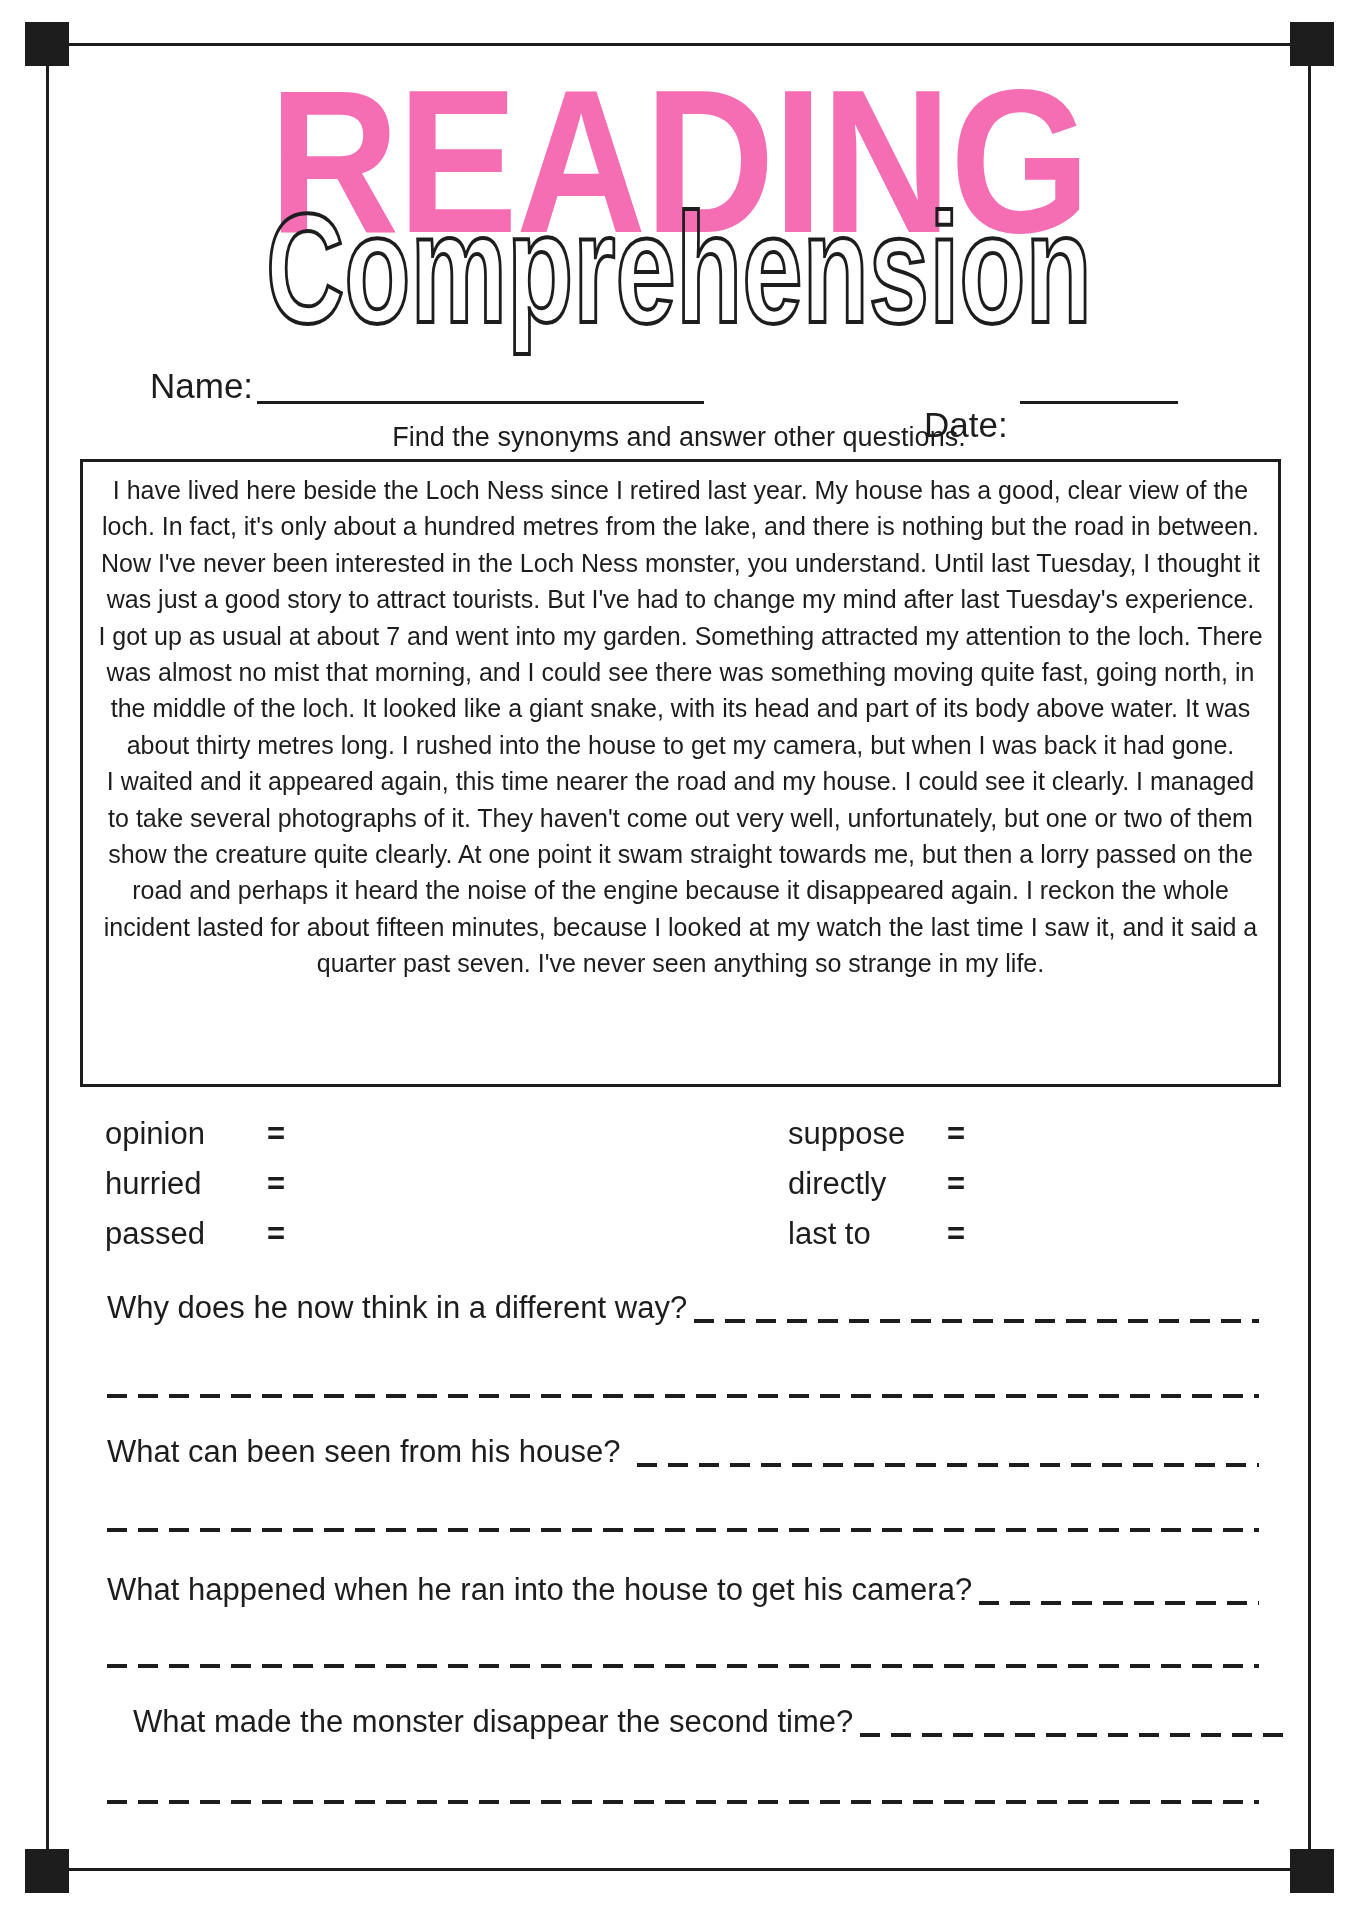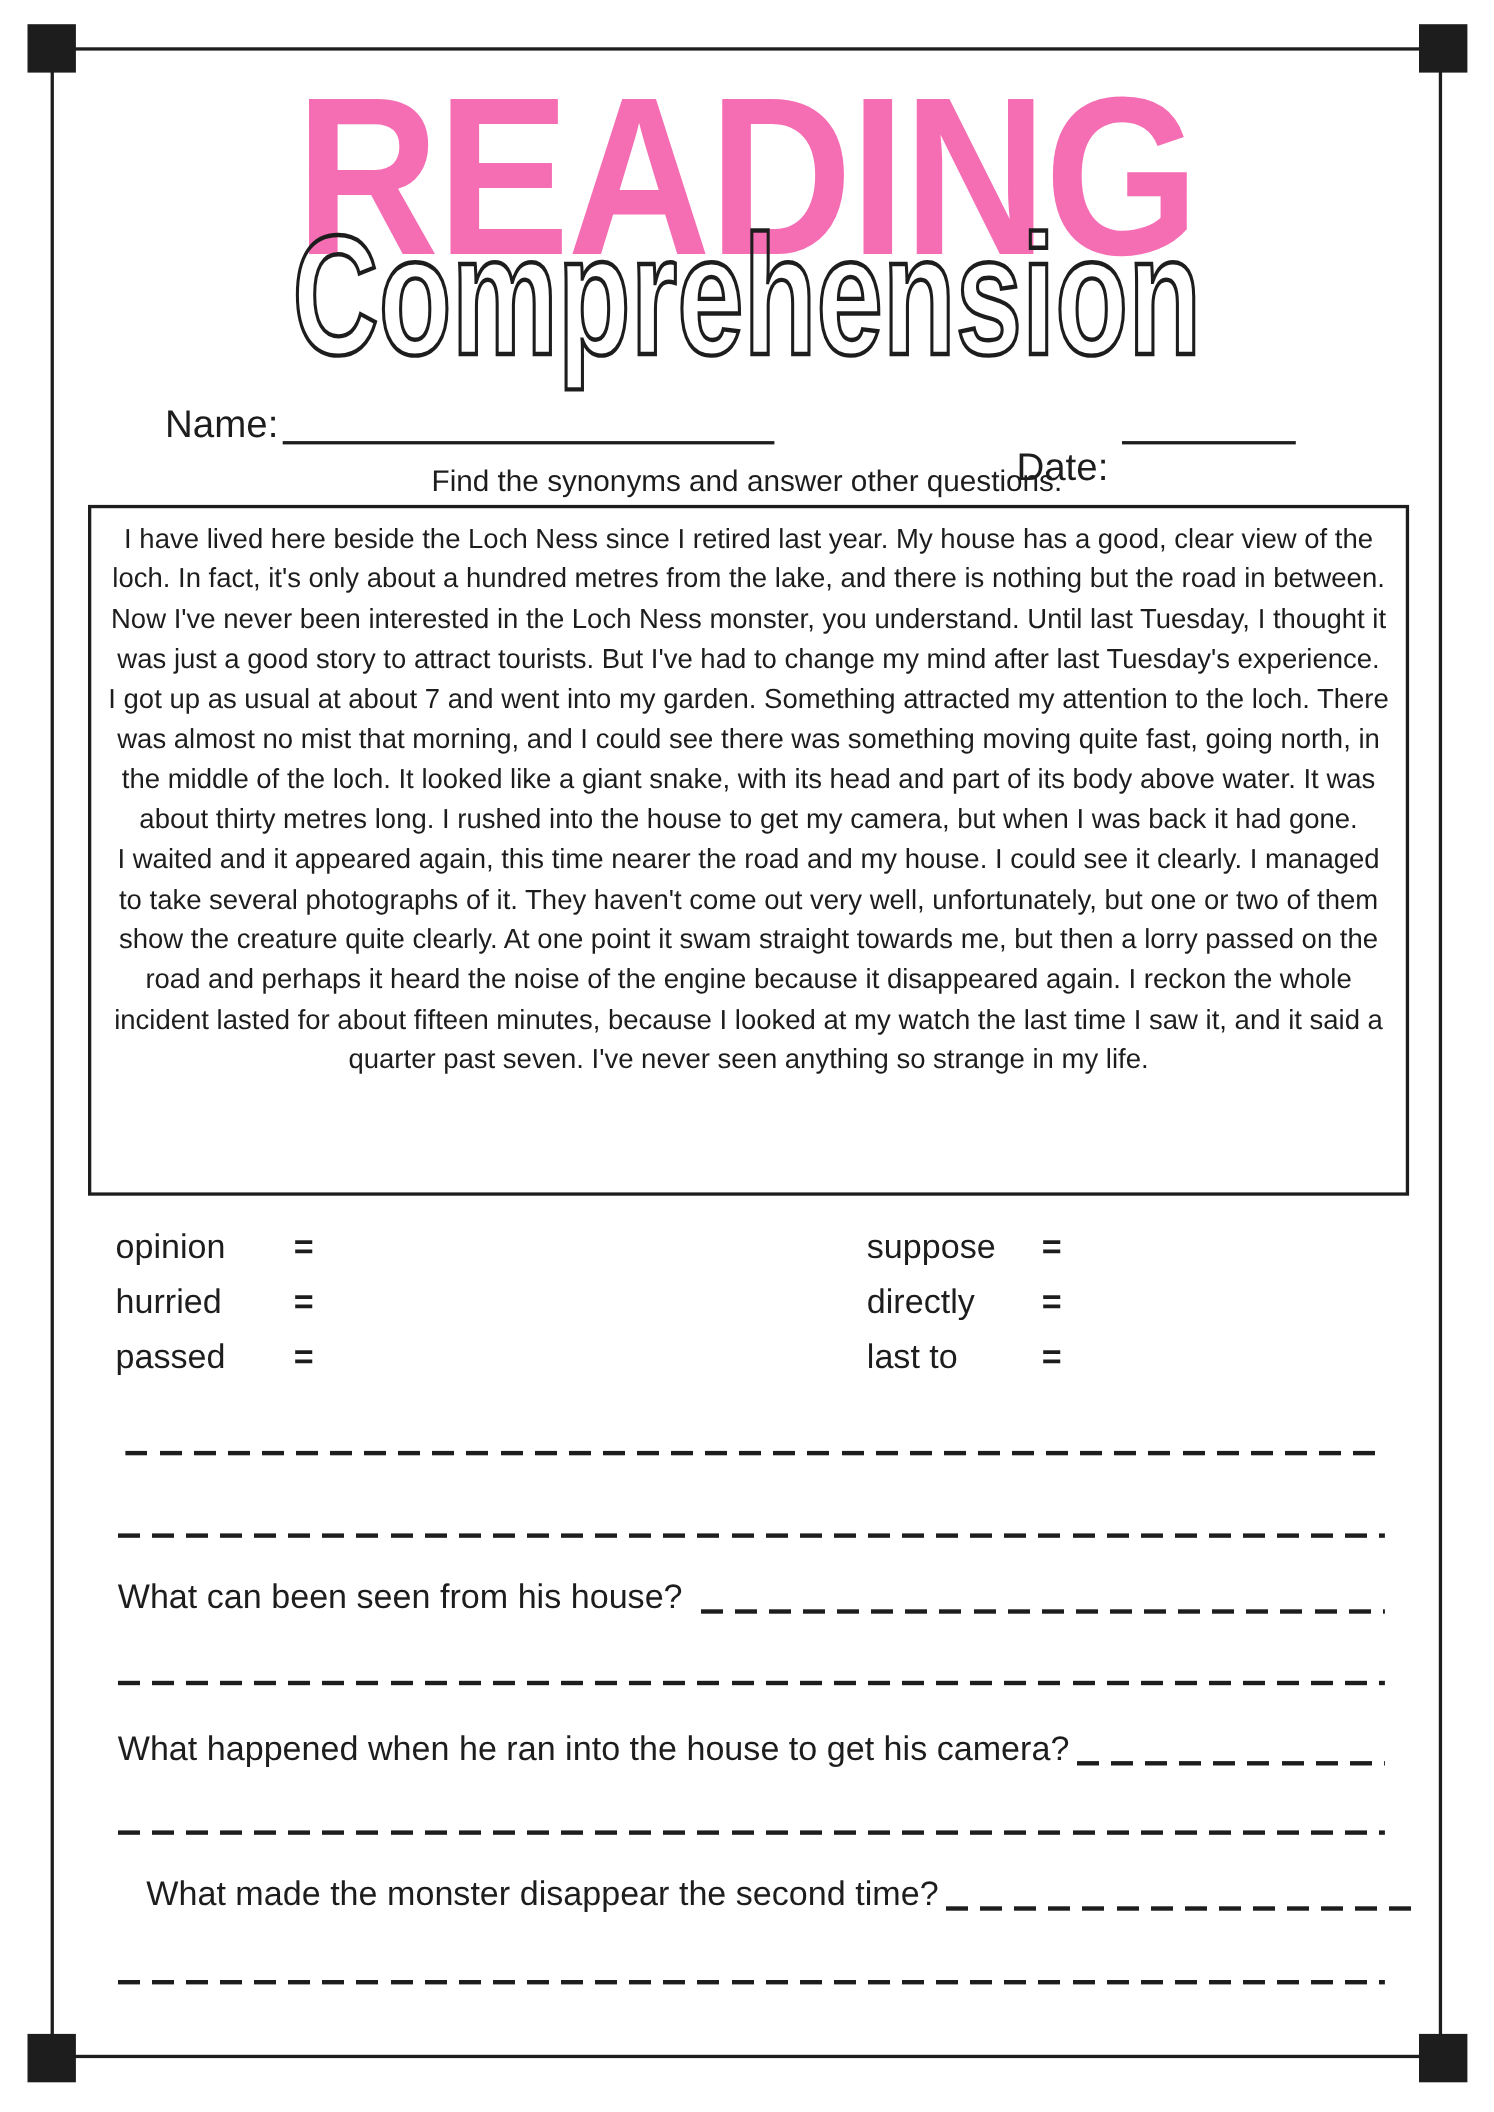--- a/index.html
+++ b/index.html
@@ -178,20 +178,21 @@
     <span class="syn-eq er">=</span>
   </div>
   <div class="syn-row r2">
     <span class="syn-word wl">passed</span>
     <span class="syn-eq el">=</span>
     <span class="syn-word wr">last to</span>
     <span class="syn-eq er">=</span>
   </div>
 
   <div class="q-row q0">
+    <span class="q-text">Why does he now think in a different way?</span>
     <div class="blank"></div>
   </div>
   <div class="answer-line a0"></div>
 
   <div class="q-row q1">
     <span class="q-text">What can been seen from his house?</span>
     <div class="blank"></div>
   </div>
   <div class="answer-line a1"></div>
 

